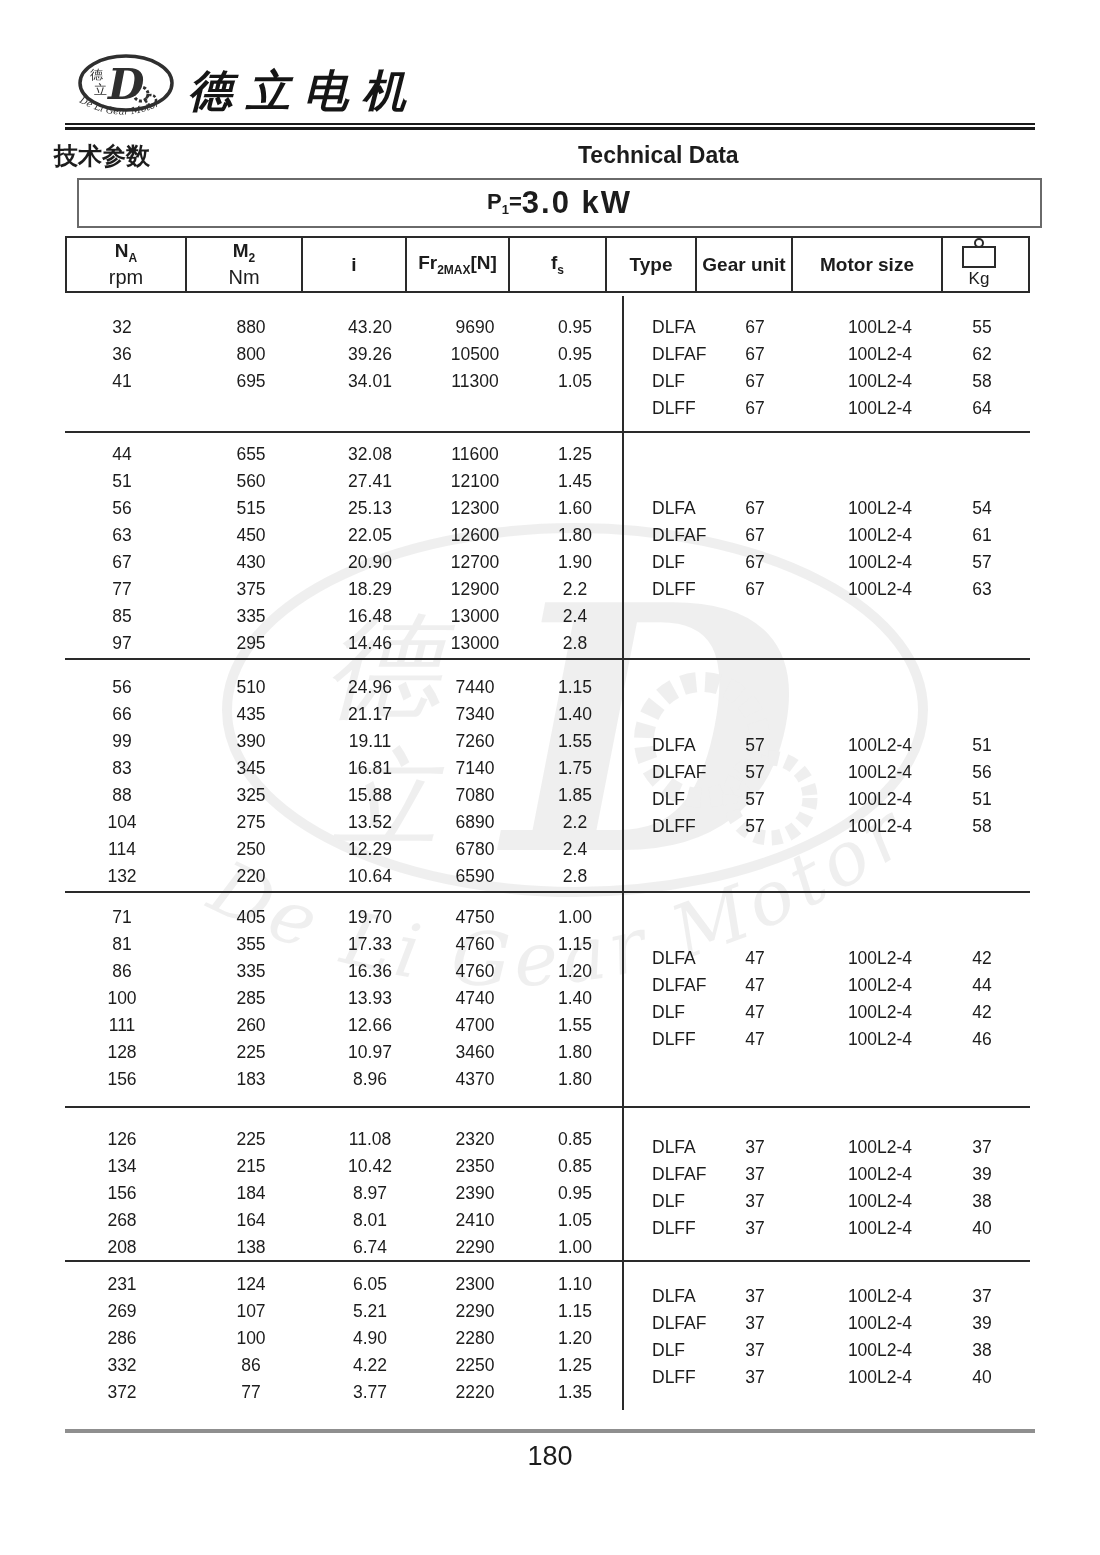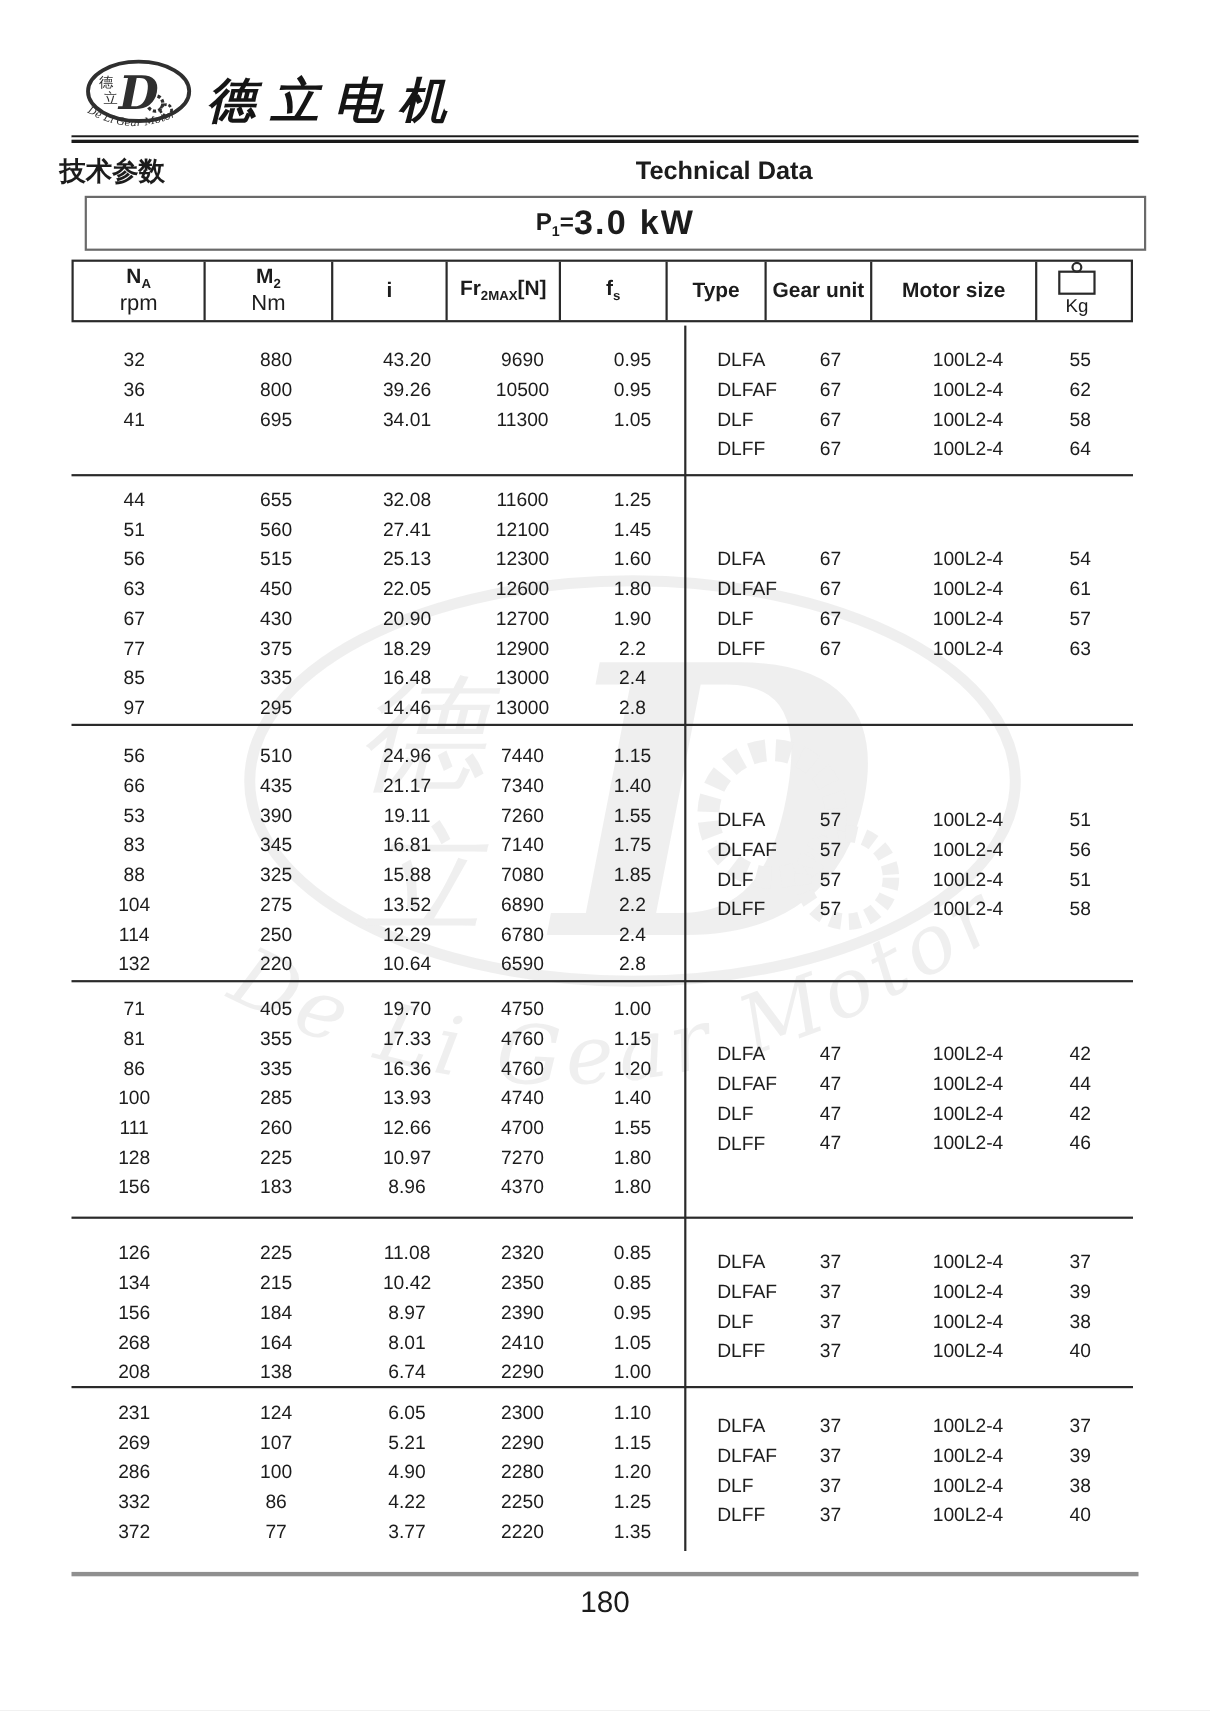--- a/index.html
+++ b/index.html
@@ -299,21 +299,21 @@
             <span class="cell c4">1.15</span>
           </div>
           <div class="drow">
             <span class="cell c0">66</span>
             <span class="cell c1">435</span>
             <span class="cell c2">21.17</span>
             <span class="cell c3">7340</span>
             <span class="cell c4">1.40</span>
           </div>
           <div class="drow">
-            <span class="cell c0">53</span>
+            <span class="cell c0">99</span>
             <span class="cell c1">390</span>
             <span class="cell c2">19.11</span>
             <span class="cell c3">7260</span>
             <span class="cell c4">1.55</span>
           </div>
           <div class="drow">
             <span class="cell c0">83</span>
             <span class="cell c1">345</span>
             <span class="cell c2">16.81</span>
             <span class="cell c3">7140</span>
@@ -409,21 +409,21 @@
             <span class="cell c0">111</span>
             <span class="cell c1">260</span>
             <span class="cell c2">12.66</span>
             <span class="cell c3">4700</span>
             <span class="cell c4">1.55</span>
           </div>
           <div class="drow">
             <span class="cell c0">128</span>
             <span class="cell c1">225</span>
             <span class="cell c2">10.97</span>
-            <span class="cell c3">7270</span>
+            <span class="cell c3">3460</span>
             <span class="cell c4">1.80</span>
           </div>
           <div class="drow">
             <span class="cell c0">156</span>
             <span class="cell c1">183</span>
             <span class="cell c2">8.96</span>
             <span class="cell c3">4370</span>
             <span class="cell c4">1.80</span>
           </div>
         </div>

